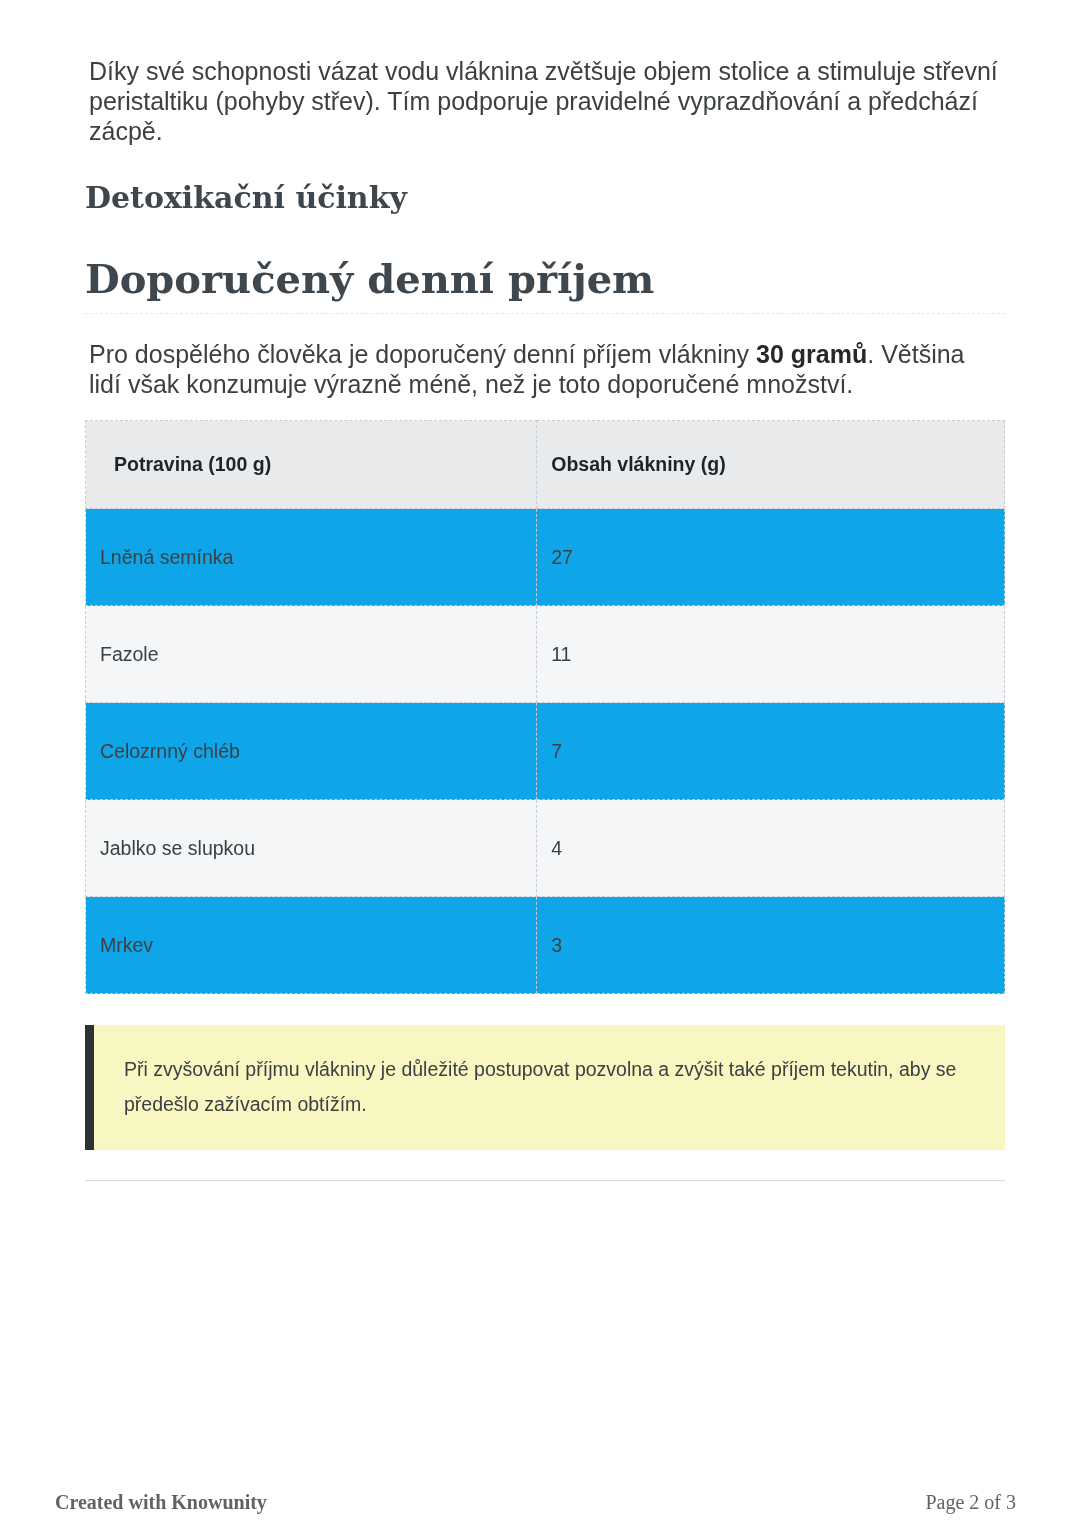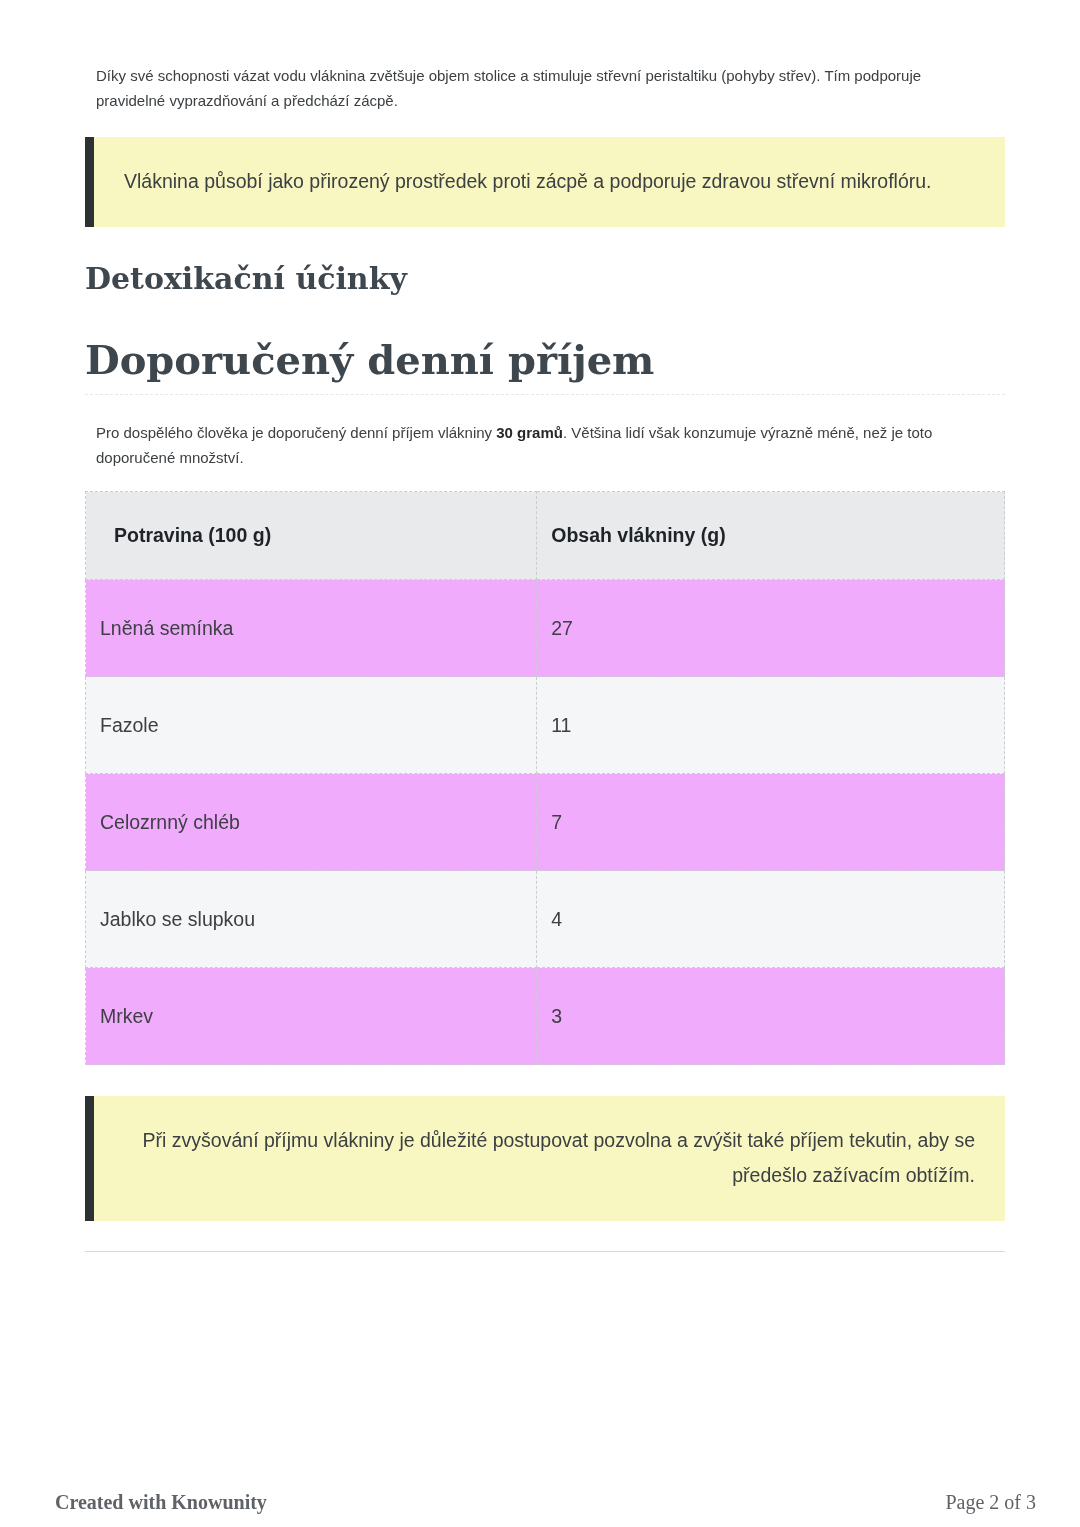--- a/index.html
+++ b/index.html
@@ -10,23 +10,23 @@
     background: #ffffff;
     position: relative;
     overflow: hidden;
     font-family: "Liberation Sans", "DejaVu Sans", sans-serif;
     color: #3c4043;
   }
   .content {
     padding: 52px 75px 0 85px;
   }
   p.body-text {
-    margin: 11px;
-    font-size: 15px;
-    line-height: 25px;
+    margin: 4px;
+    font-size: 25px;
+    line-height: 30px;
     color: #3c4043;
   }
   p.body-text strong { color: #26292c; }
 
   
   .callout {
     margin-top: 24px;
     background: #f9f7c1;
     border-left: 9px solid #2c3134;
     padding: 27px 30px 28px 30px;
@@ -75,61 +75,58 @@
   }
   .fiber-table th {
     background: #e8eaec;
     height: 88px;
     font-weight: 700;
     color: #1f2328;
   }
   .fiber-table td {
     height: 97px;
     color: #3c4043;
-    background: #f0abfc;
+    background: #0ea5e9;
   }
   .fiber-table tbody tr:nth-child(even) td { background: #f5f6f7; }
   .fiber-table .col-food { width: 49.1%; padding-left: 28px; }
   .fiber-table .col-fiber { width: 50.9%; }
 
-  .callout.second { margin-top: 31px; text-align: right; }
+  .callout.second { margin-top: 31px; }
 
   hr.footer-divider {
     margin: 30px 0 0 0;
     border: none;
     border-top: 1px solid #d9d9d9;
     height: 0;
   }
 
   
   .footer {
     position: absolute;
     bottom: 13px;
     left: 55px;
-    right: 44px;
+    right: 64px;
     display: flex;
     justify-content: space-between;
     align-items: baseline;
     font-family: "Liberation Serif", "DejaVu Serif", serif;
     font-size: 20px;
     color: #5f6368;
   }
   .footer .brand { font-weight: 700; }
   .footer .page-num { font-weight: 400; }
 </style>
 </head>
 <body>
 
 <div class="content">
 
   <p class="body-text">Díky své schopnosti vázat vodu vláknina zvětšuje objem stolice a stimuluje střevní peristaltiku (pohyby střev). Tím podporuje pravidelné vyprazdňování a předchází zácpě.</p>
 
-  <div class="callout">
-    <p>Vláknina působí jako přirozený prostředek proti zácpě a podporuje zdravou střevní mikroflóru.</p>
-  </div>
 
   <h2 class="section-heading">Detoxikační účinky</h2>
 
 
   <h1 class="main-heading">Doporučený denní příjem</h1>
 
   <p class="body-text"><span>Pro dospělého člověka je doporučený denní příjem vlákniny </span><strong>30 gramů</strong><span>. Většina lidí však konzumuje výrazně méně, než je toto doporučené množství.</span></p>
 
   <table class="fiber-table">
     <thead>

